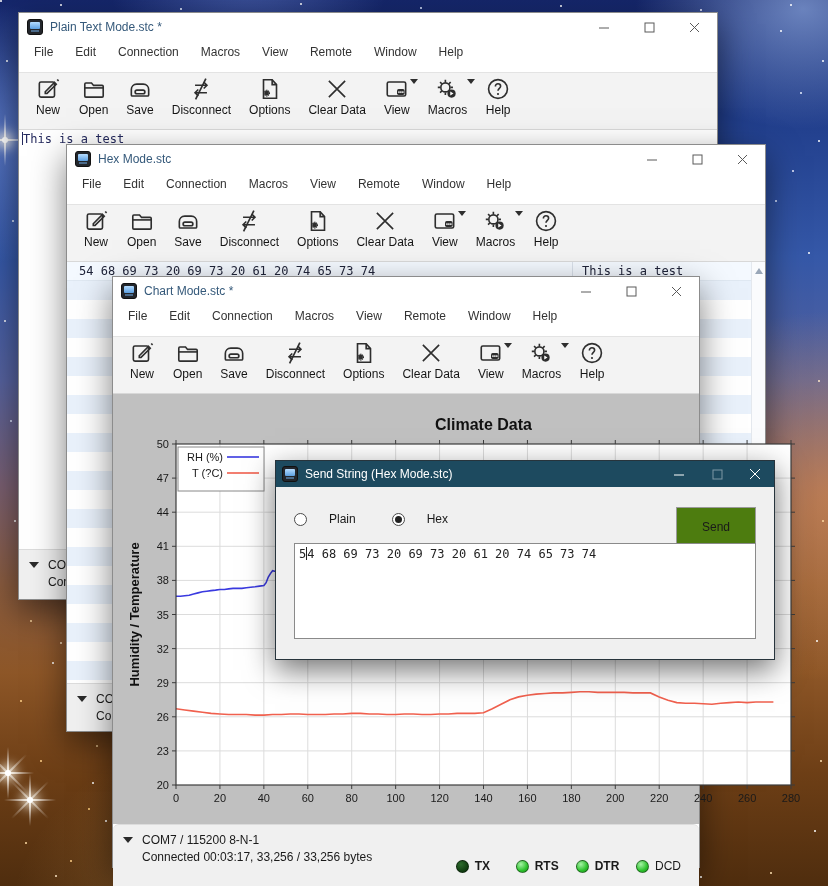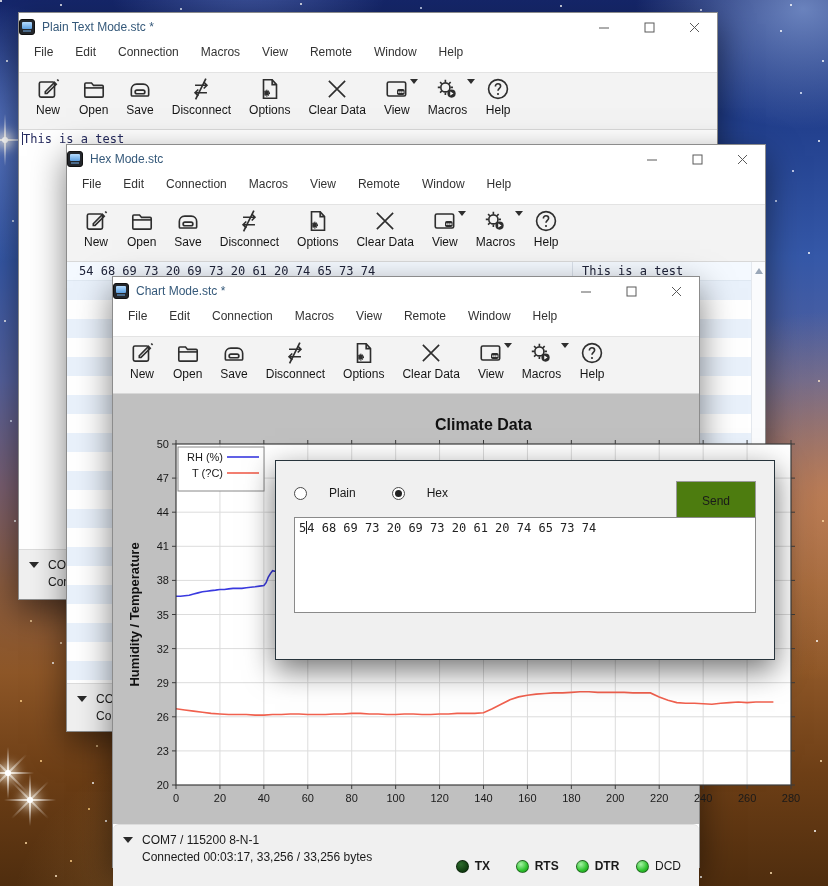--- a/index.html
+++ b/index.html
@@ -33,21 +33,21 @@
   .spike i, .spike b { position:absolute; left:-26px; top:-1px; width:52px; height:2px;
     background:linear-gradient(90deg,transparent,rgba(255,255,255,.95),transparent); }
   .spike b { transform:rotate(90deg); }
   .spike i.d1 { transform:rotate(45deg); opacity:.7; }
   .spike i.d2 { transform:rotate(-45deg); opacity:.7; }
 
   
   .win { position:absolute; background:#fff; border:1px solid #8c8c8c;
     box-shadow:0 12px 32px rgba(0,0,0,.5); display:flex; flex-direction:column; }
   .titlebar { height:28px; flex:0 0 28px; display:flex; align-items:center; gap:7px;
-    background:#fff; font-size:12px; color:#35597a; }
+    padding-left:8px; background:#fff; font-size:12px; color:#35597a; }
   .appicon { width:16px; height:16px; border-radius:3px; background:#23262b; border:1px solid #111;
     position:relative; flex:0 0 16px; }
   .appicon::before { content:""; position:absolute; left:2px; top:2px; right:2px; height:7px;
     border-radius:1px; background:linear-gradient(#b5dcff,#5c9fe0); }
   .appicon::after { content:""; position:absolute; left:3px; bottom:2px; width:8px; height:2px;
     background:#4a6a8a; }
   .wtitle { white-space:nowrap; }
   .wcontrols { margin-left:auto; display:flex; height:100%; }
   .wc { width:45px; height:100%; display:flex; align-items:center; justify-content:center;
     background:transparent; border:none; }
@@ -666,20 +666,42 @@
         </div>
         <div class="ledcell">
           <span class="led on"></span>
           <span class="ledlabel">RI</span>
         </div>
       </div>
   </footer>
 </section>
 
 <section class="dialog">
+  <header class="dlg-titlebar">
+    <span class="appicon"></span>
+    <span class="wtitle" style="color:#fff">Send String (Hex Mode.stc)</span>
+    <span class="dlg-controls">
+      <button class="wc">
+          <svg width="11" height="11">
+            <line x1="0" y1="6" x2="10" y2="6"></line>
+          </svg>
+        </button>
+      <button class="wc dim">
+          <svg width="11" height="11">
+            <rect x="1" y="1" width="9" height="9" fill="none"></rect>
+          </svg>
+        </button>
+      <button class="wc">
+          <svg width="12" height="12">
+            <line x1="1" y1="1" x2="11" y2="11"></line>
+            <line x1="11" y1="1" x2="1" y2="11"></line>
+          </svg>
+        </button>
+    </span>
+  </header>
   <div class="dlg-body">
     <div class="radio-row">
         <label class="radio">
           <span class="rb"></span>
           <span>Plain</span>
         </label>
         <label class="radio">
           <span class="rb checked"></span>
           <span>Hex</span>
         </label>

